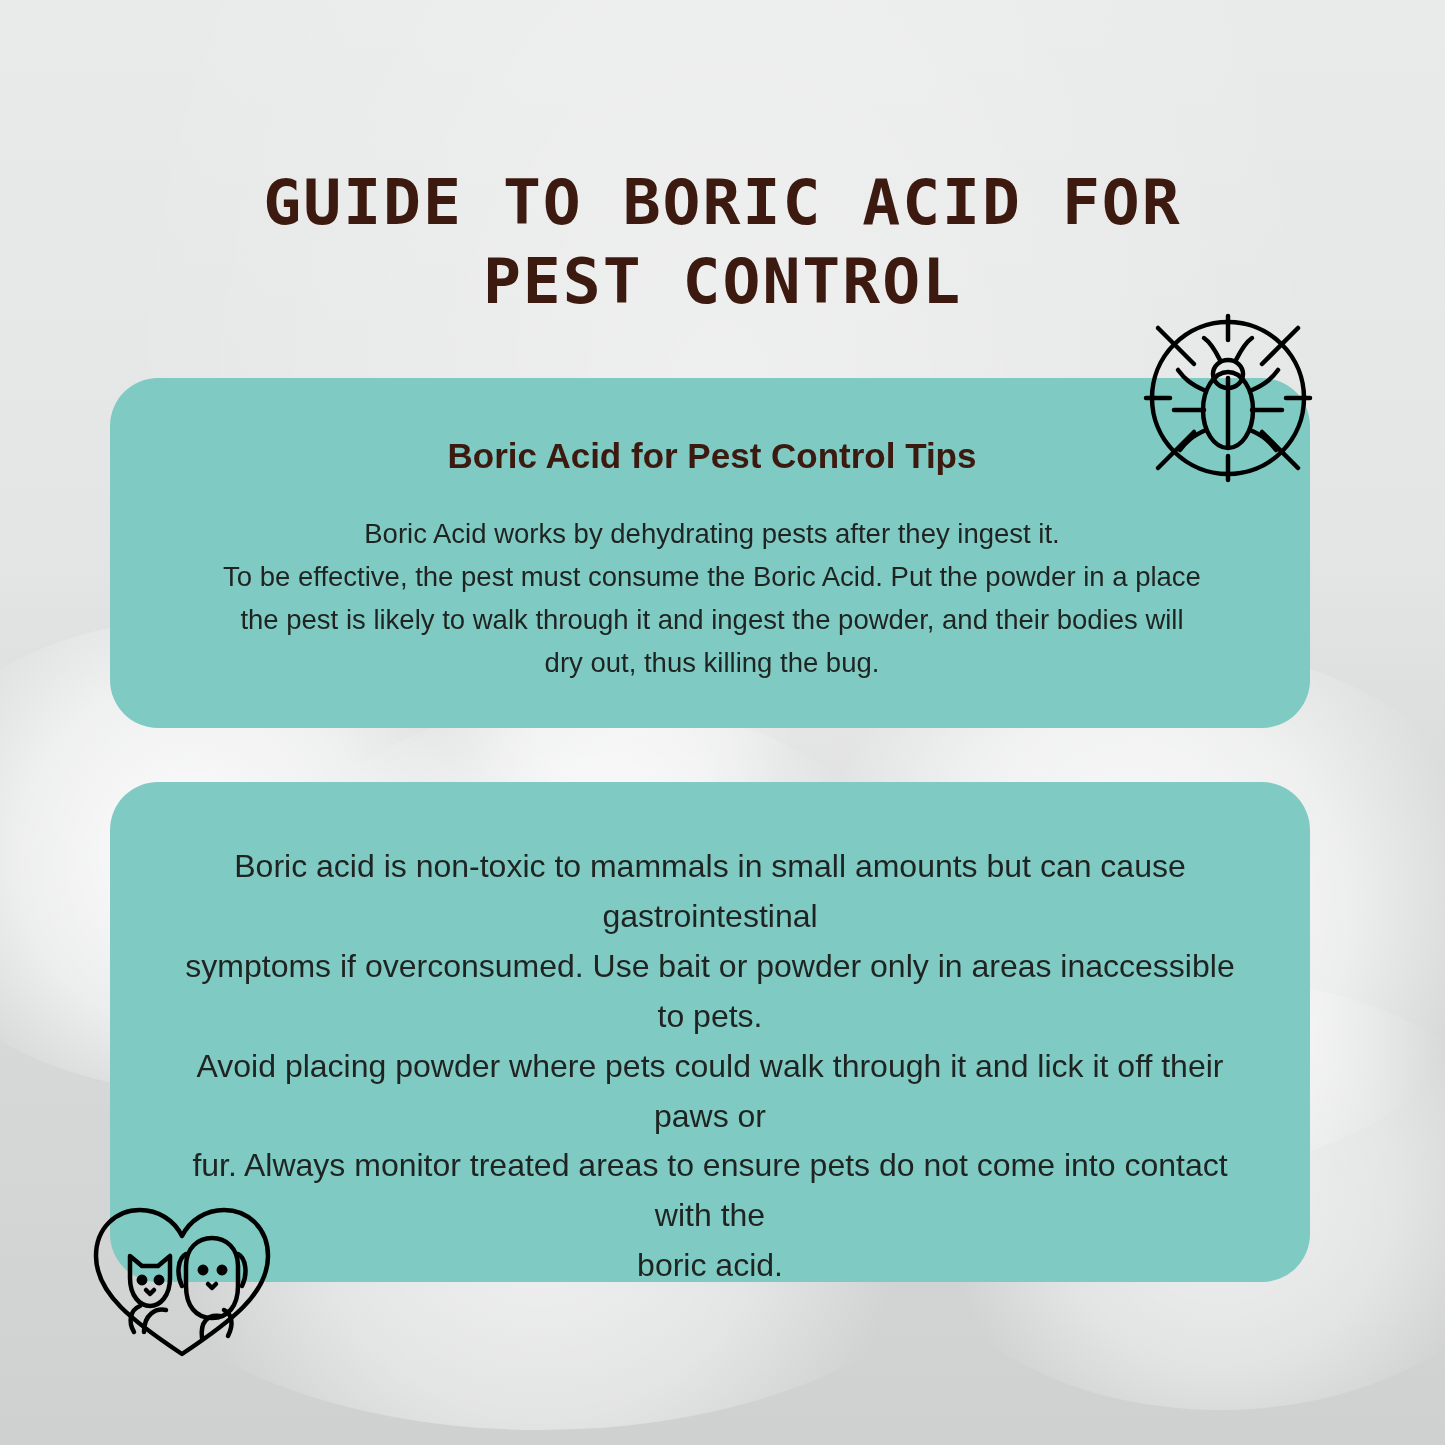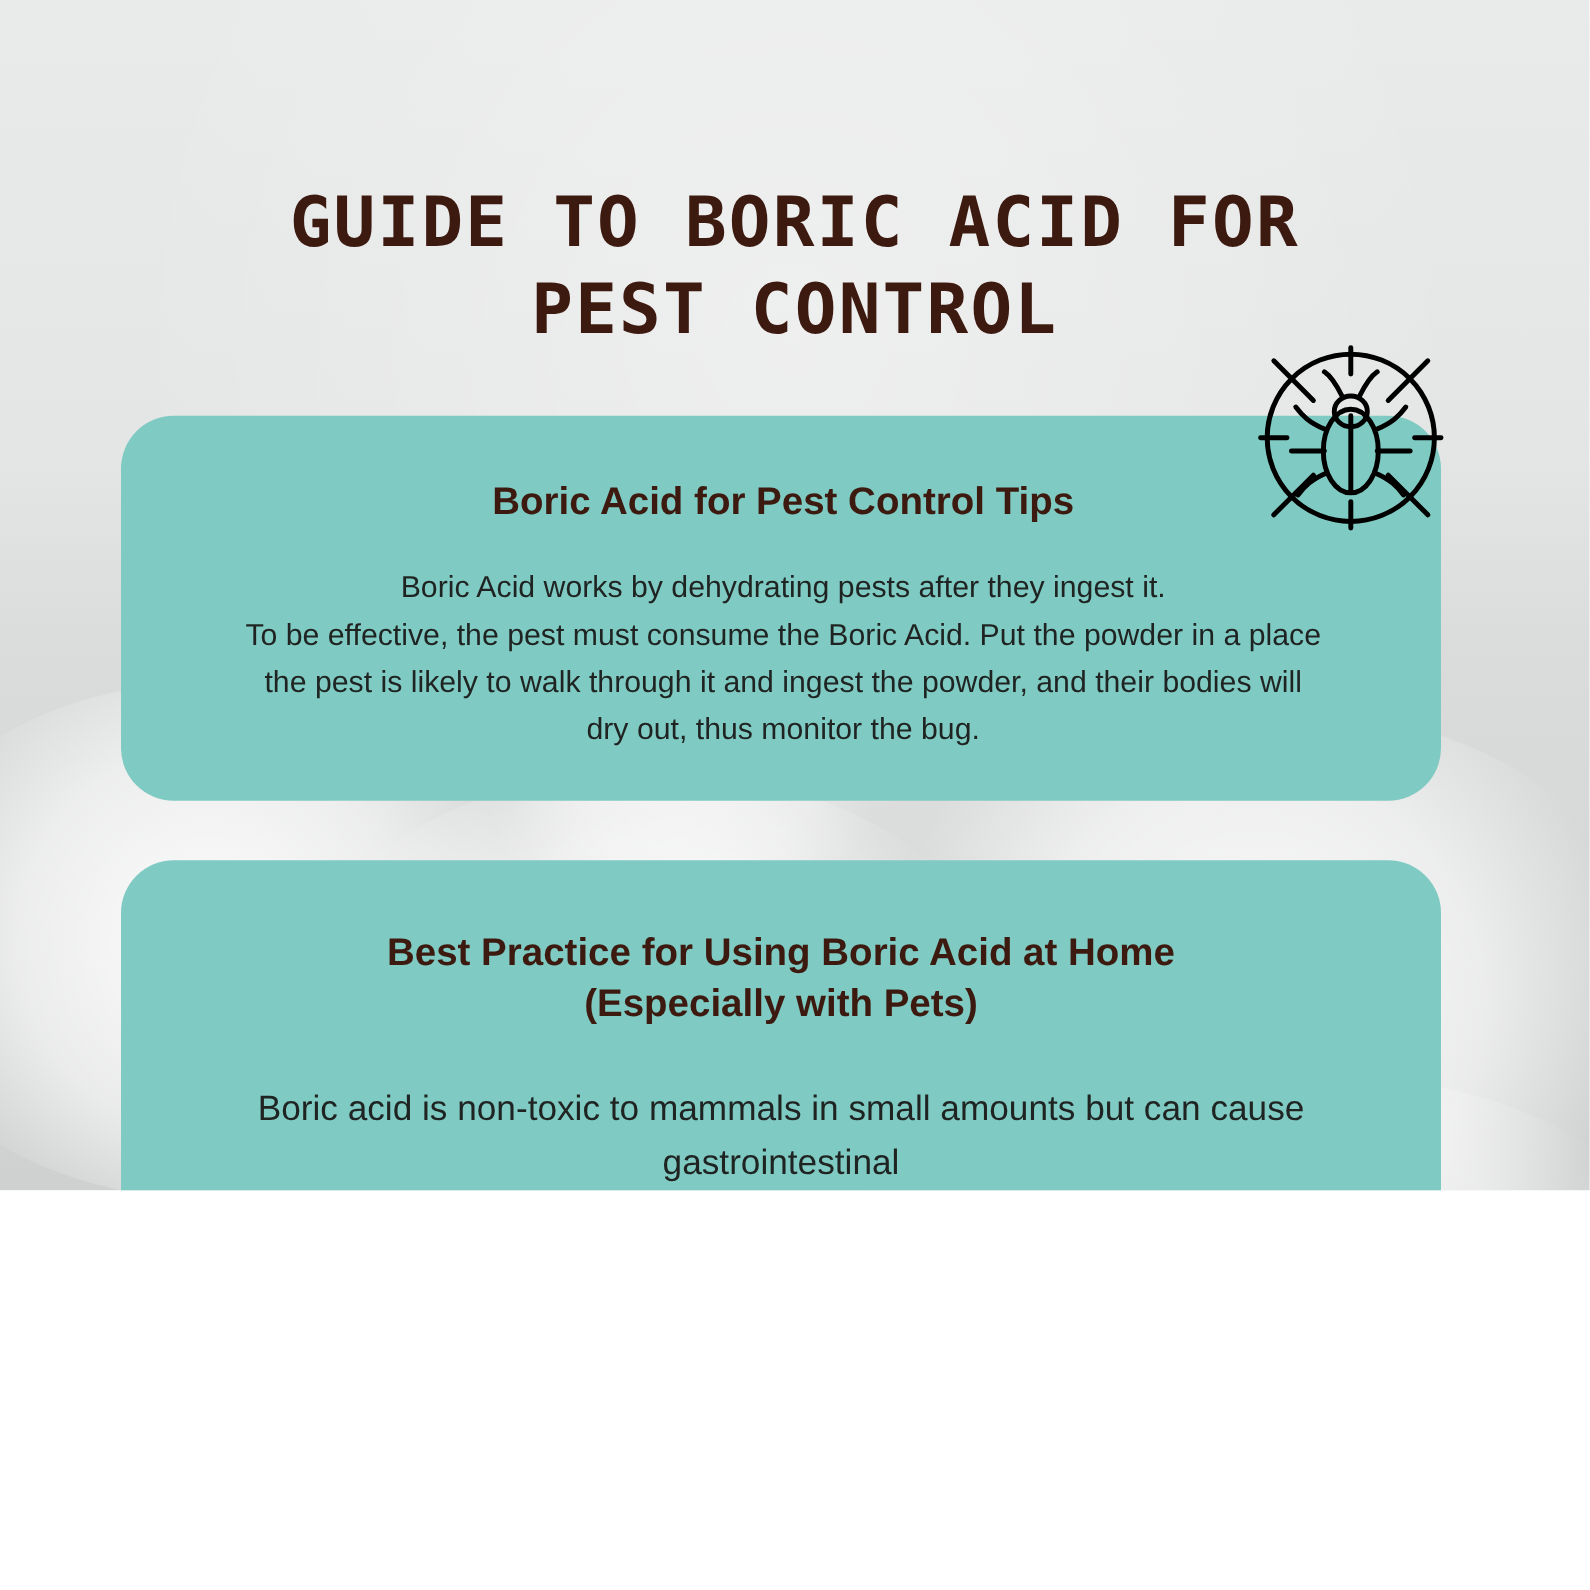--- a/index.html
+++ b/index.html
@@ -9,21 +9,21 @@
   body {
     width: 1445px;
     height: 1445px;
     font-family: "Liberation Sans", sans-serif;
     overflow: hidden;
   }
 
   .poster {
     position: relative;
     width: 1445px;
-    height: 1082px;
+    height: 1445px;
     background: linear-gradient(180deg, #e9eaea 0%, #e4e5e5 38%, #dadbdb 55%, #d6d7d7 75%, #cfd0d0 100%);
     overflow: hidden;
   }
 
   
   .powder {
     position: absolute;
     border-radius: 50%;
     background: radial-gradient(circle at 50% 50%, rgba(255,255,255,0.95) 0%, rgba(255,255,255,0.55) 45%, rgba(255,255,255,0) 72%);
     pointer-events: none;
@@ -146,26 +146,24 @@
   <div class="vign"></div>
 
   <h1 class="title">GUIDE TO BORIC ACID FOR
 PEST CONTROL</h1>
 
   <div class="card card-1">
     <div class="card-title">Boric Acid for Pest Control Tips</div>
     <div class="card-body">Boric Acid works by dehydrating pests after they ingest it.
 To be effective, the pest must consume the Boric Acid. Put the powder in a place
 the pest is likely to  walk through it and ingest the powder, and their bodies will
-dry out, thus monitor the bug.</div>
+dry out, thus killing the bug.</div>
   </div>
 
   <div class="card card-2">
-    <div class="card-title">Best Practice for Using Boric Acid at Home
-(Especially with Pets)</div>
     <div class="card-body">Boric acid is non-toxic to mammals in small amounts but can cause gastrointestinal
 symptoms if overconsumed. Use bait or powder only in areas inaccessible to pets.
 Avoid placing powder where pets could walk through it and lick it off their paws or
 fur. Always monitor treated areas to ensure pets do not come into contact with the
 boric acid.</div>
   </div>
 
   <div class="bug-icon">
     <svg viewBox="0 0 200 200" width="200" height="200" fill="none" stroke="#000000" stroke-width="4.5" stroke-linecap="round" stroke-linejoin="round">
       <circle cx="100" cy="100" r="76"></circle>

